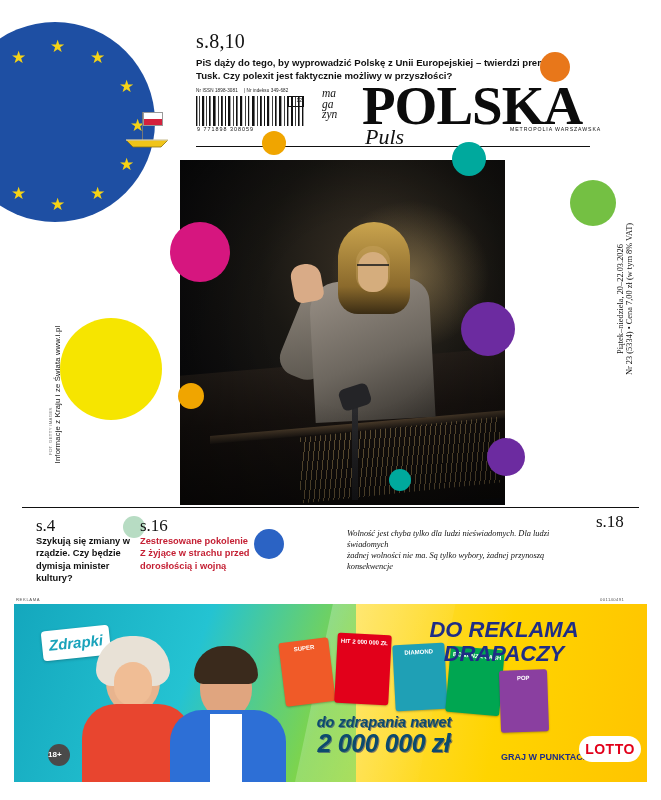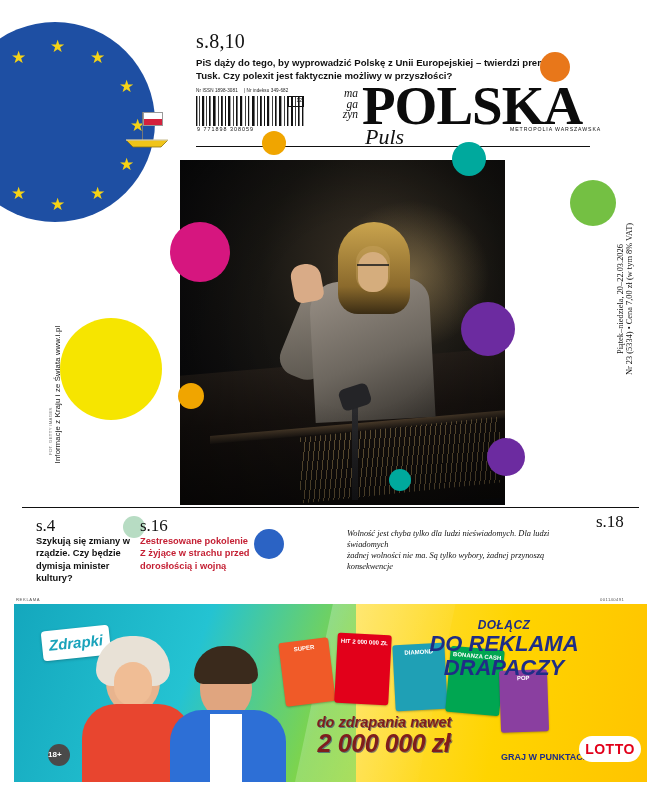--- a/index.html
+++ b/index.html
@@ -128,21 +128,21 @@
   }
 
   .mag-word {
     position: absolute;
     left: 322px;
     top: 88px;
     width: 36px;
     font-family: "Liberation Serif", serif;
     font-size: 11.5px;
     line-height: 10.5px;
-    text-align: right;
+    text-align: left;
     font-style: italic;
     color: #111;
   }
   .polska {
     position: absolute;
     left: 362px;
     top: 78px;
     font-family: "Liberation Serif", serif;
     font-weight: bold;
     font-size: 55px;
@@ -511,21 +511,21 @@
   .ad-headline .l3 { font-size: 22px; line-height: 24px; }
   .ad-sub {
     position: absolute;
     left: 255px;
     top: 110px;
     width: 230px;
     text-align: center;
     font-family: "Liberation Sans", sans-serif;
     font-weight: bold;
     font-style: italic;
-    color: #7f1d1d;
+    color: #0c4a6e;
     text-shadow: 1px 1px 0 rgba(30,40,120,0.55);
   }
   .ad-sub .s1 { font-size: 14.5px; }
   .ad-sub .s2 { font-size: 25px; line-height: 27px; letter-spacing: -0.4px; }
   .ad-punkt {
     position: absolute;
     left: 487px;
     top: 148px;
     font-family: "Liberation Sans", sans-serif;
     font-weight: bold;
@@ -745,21 +745,20 @@
       <span class="tt">DIAMOND</span>
     </div>
     <div class="ticket" style="left:434px; top:44px; width:54px; height:66px; background:#00a651; transform:rotate(5deg);">
       <span class="tt">BONANZA CASH</span>
     </div>
     <div class="ticket" style="left:486px; top:66px; width:48px; height:62px; background:#8a3fa0; transform:rotate(-2deg);">
       <span class="tt">POP</span>
     </div>
 
     <div class="ad-headline">
-      <div class="l1">DOŁĄCZ</div>
       <div class="l2">DO REKLAMA</div>
       <div class="l3">DRAPACZY</div>
     </div>
 
     <div class="ad-sub">
       <div class="s1">do zdrapania nawet</div>
       <div class="s2">2 000 000 zł</div>
     </div>
 
     <div class="ad-punkt">GRAJ W PUNKTACH</div>

